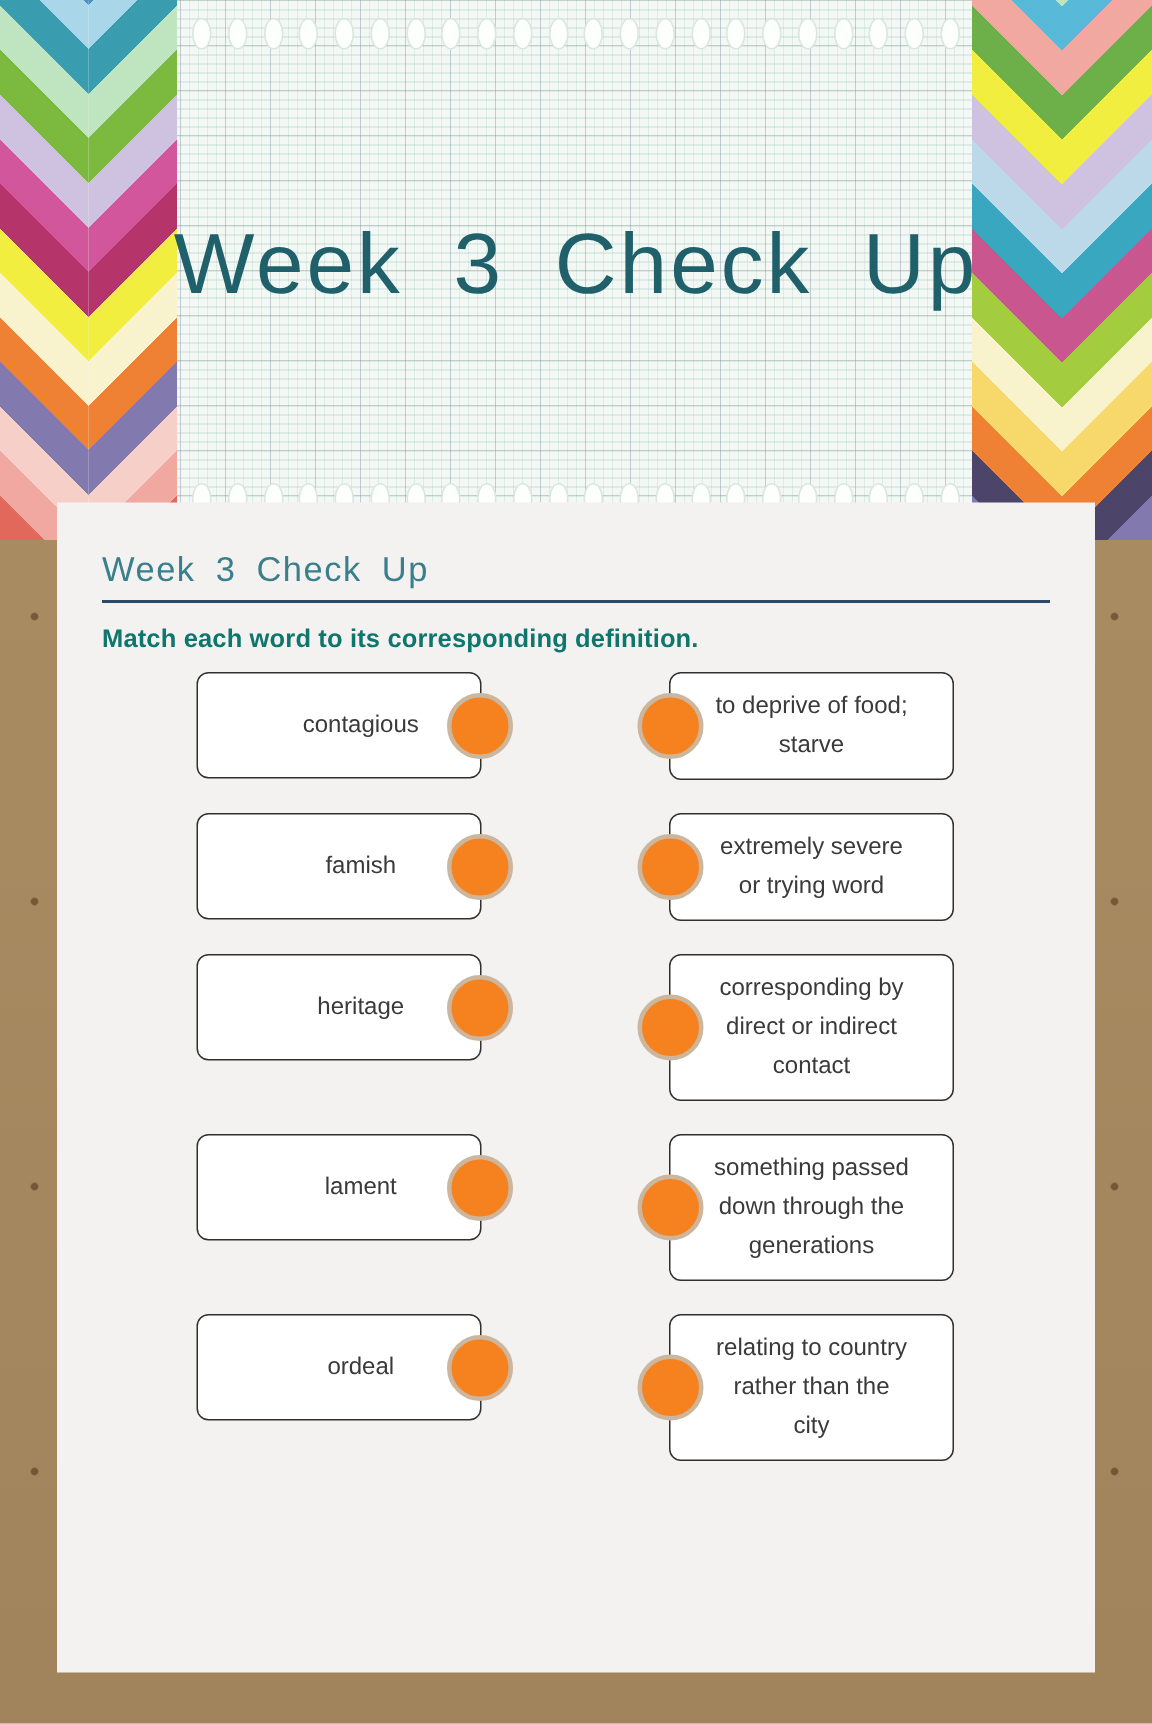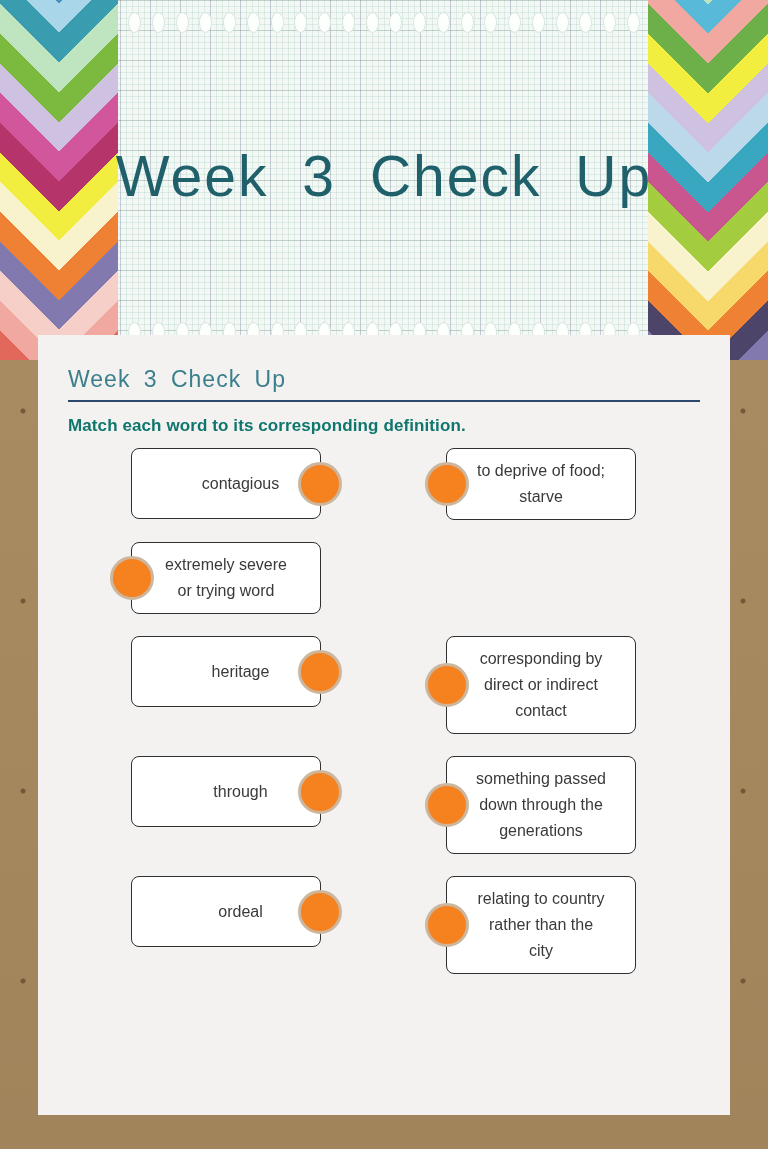--- a/index.html
+++ b/index.html
@@ -180,41 +180,45 @@
           <span class="word-label">contagious</span>
           <span class="dot right"></span>
         </div>
         <div class="def-box">
           <span class="def-label">to deprive of food;
 starve</span>
           <span class="dot left"></span>
         </div>
       </div>
       <div class="match-row">
+        <div class="word-box">
+          <span class="word-label">famish</span>
+          <span class="dot right"></span>
+        </div>
         <div class="def-box">
           <span class="def-label">extremely severe
 or trying word</span>
           <span class="dot left"></span>
         </div>
       </div>
       <div class="match-row">
         <div class="word-box">
           <span class="word-label">heritage</span>
           <span class="dot right"></span>
         </div>
         <div class="def-box">
           <span class="def-label">corresponding by
 direct or indirect
 contact</span>
           <span class="dot left"></span>
         </div>
       </div>
       <div class="match-row">
         <div class="word-box">
-          <span class="word-label">through</span>
+          <span class="word-label">lament</span>
           <span class="dot right"></span>
         </div>
         <div class="def-box">
           <span class="def-label">something passed
 down through the
 generations</span>
           <span class="dot left"></span>
         </div>
       </div>
       <div class="match-row">

